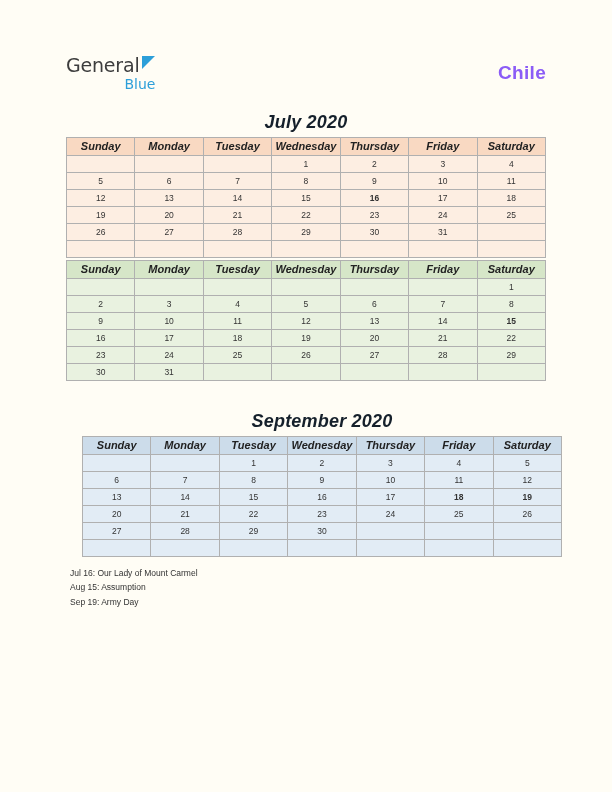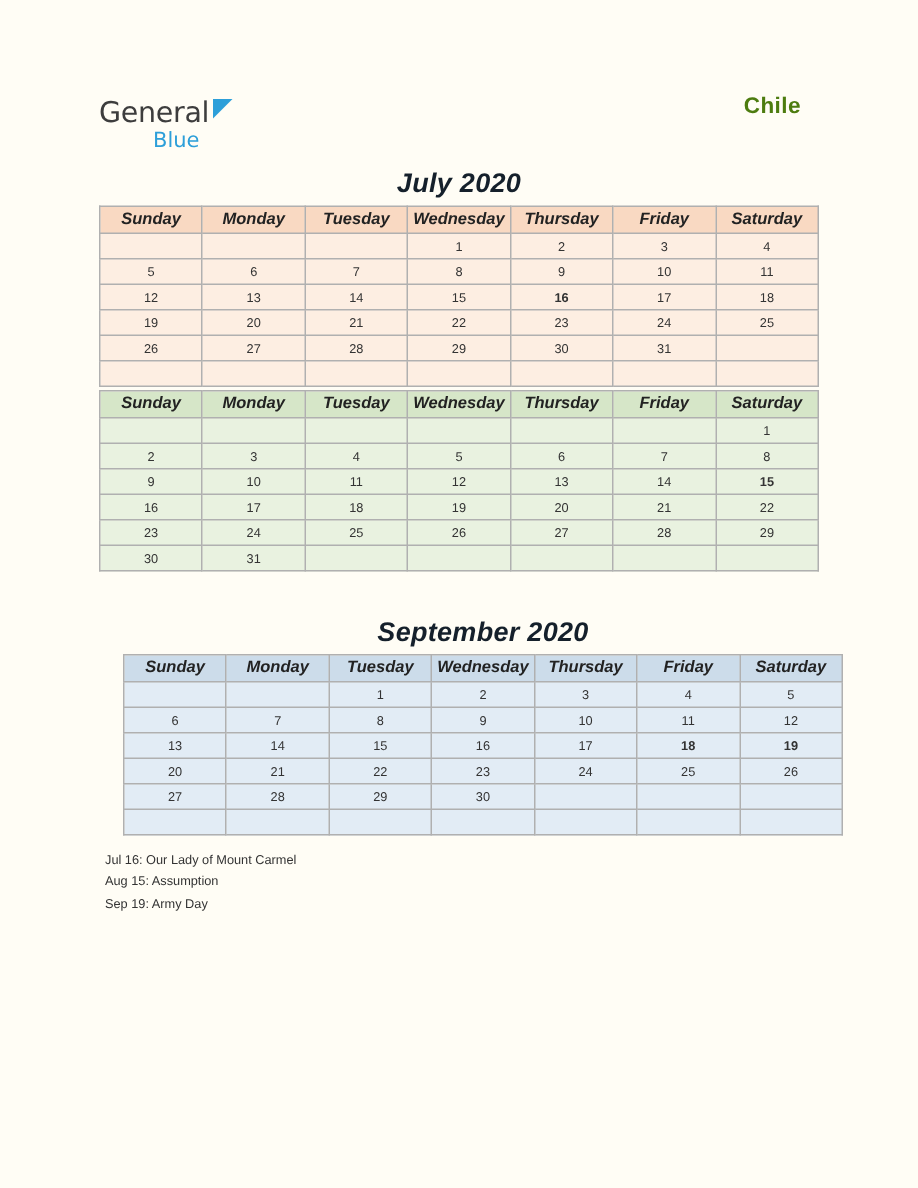--- a/index.html
+++ b/index.html
@@ -25,22 +25,23 @@
   .header {
     position: absolute;
     top: 46px;
     left: 0;
     width: 612px;
     height: 60px;
   }
   .logo {
     position: absolute;
     left: 66px;
-    top: 20px;
+    top: 10px;
     line-height: 1;
+    text-align: right;
   }
   .logo-row1 {
     font-family: "DejaVu Sans", sans-serif;
     font-size: 19px;
     color: #3d3d3d;
     letter-spacing: -0.2px;
     display: flex;
     align-items: center;
   }
   .logo-general {
@@ -58,25 +59,25 @@
   }
   .logo-row2 {
     font-family: "DejaVu Sans", sans-serif;
     font-size: 14px;
     color: #2d9fd9;
     margin-top: 2px;
     margin-left: 36px;
   }
   .country {
     position: absolute;
-    right: 78px;
+    right: 66px;
     top: 16px;
-    font-size: 15px;
+    font-size: 19px;
     font-weight: bold;
-    color: #4d7c0f;
+    color: #8b5cf6;
     letter-spacing: 0.3px;
   }
 
   
   .cal {
     position: absolute;
     left: 66px;
     width: 480px;
   }
   .cal-title {

